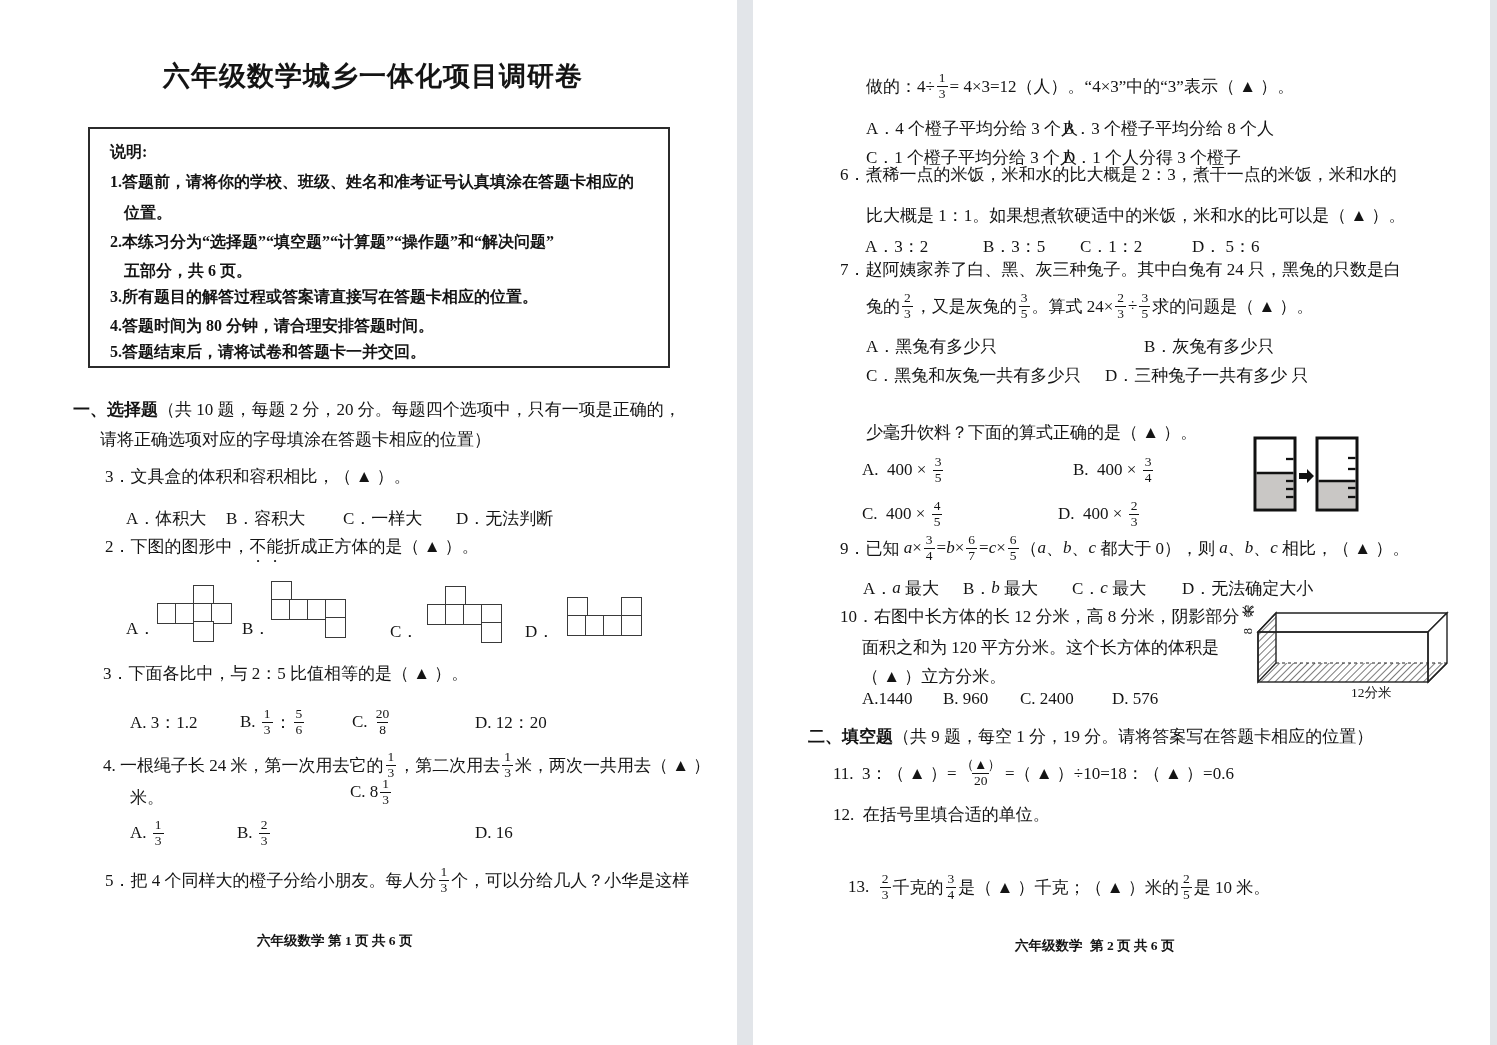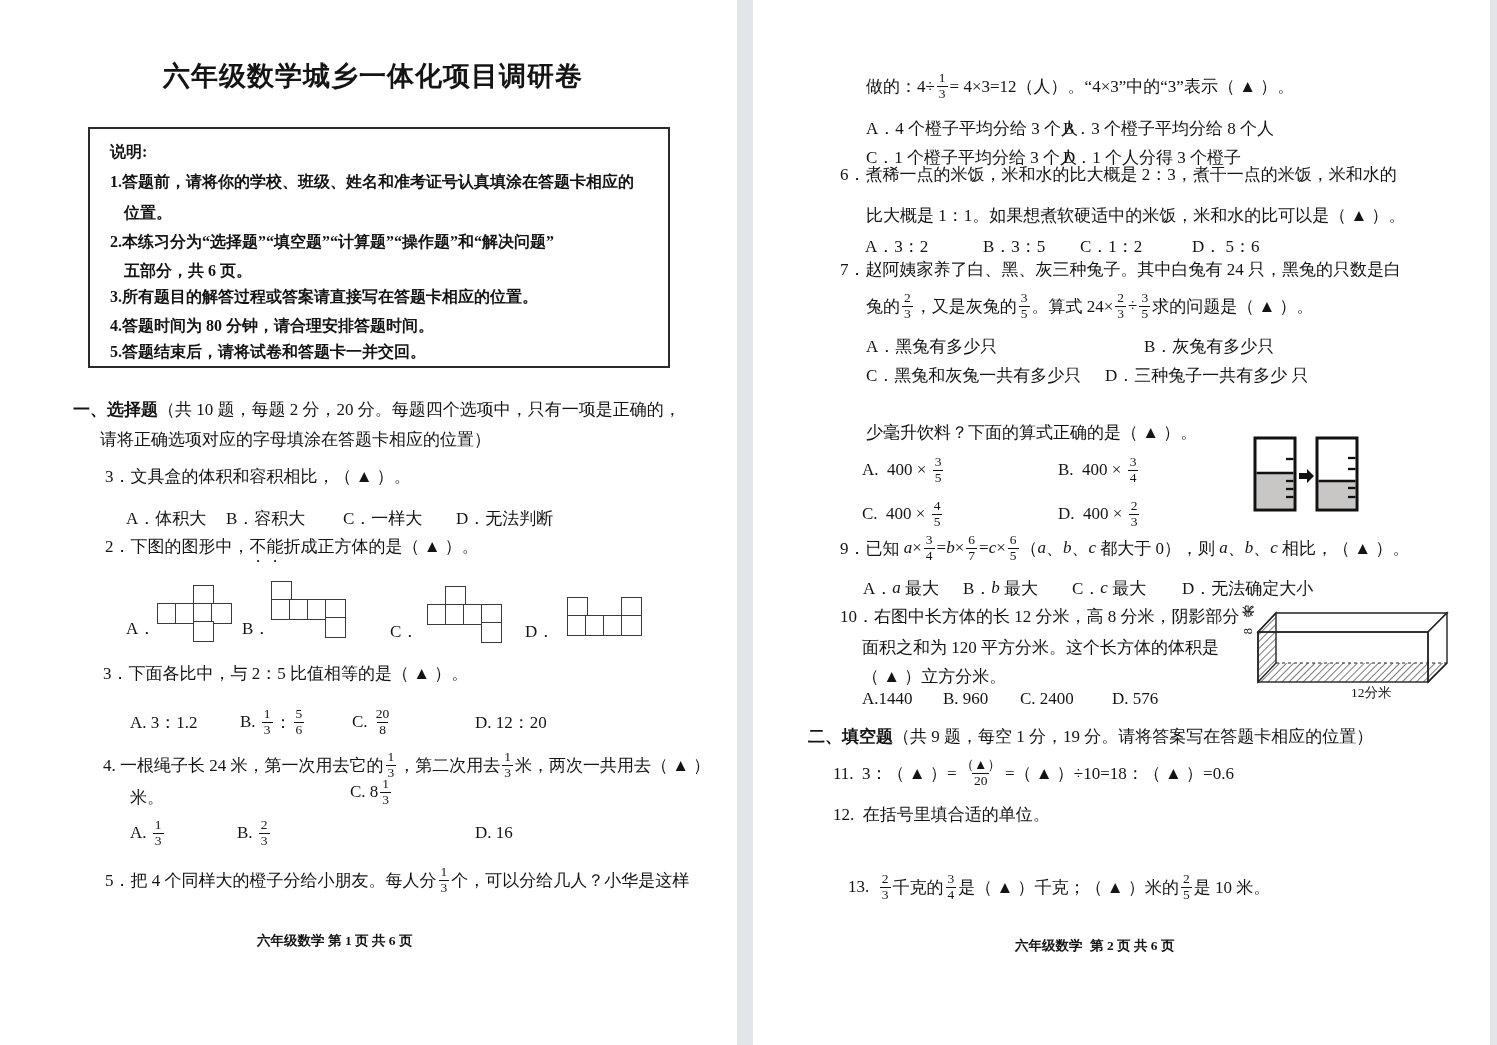--- a/index.html
+++ b/index.html
@@ -133,21 +133,21 @@
 
     <span class="t" style="left:87px;top:259px;">7．赵阿姨家养了白、黑、灰三种兔子。其中白兔有 24 只，黑兔的只数是白</span>
     <span class="tf" style="left:113px;top:283px;height:46px;">兔的<span class="frac"><span class="fn">2</span><span class="fd">3</span></span>，又是灰兔的<span class="frac"><span class="fn">3</span><span class="fd">5</span></span>。算式 24×<span class="frac"><span class="fn">2</span><span class="fd">3</span></span>÷<span class="frac"><span class="fn">3</span><span class="fd">5</span></span>求的问题是（ ▲ ）。</span>
     <span class="t" style="left:113px;top:336px;">A．黑兔有多少只</span>
     <span class="t" style="left:352px;top:336px;margin-left:39px;">B．灰兔有多少只</span>
     <span class="t" style="left:113px;top:365px;">C．黑兔和灰兔一共有多少只</span>
     <span class="t" style="left:352px;top:365px;">D．三种兔子一共有多少 只</span>
 
     <span class="t" style="left:113px;top:422px;">少毫升饮料？下面的算式正确的是（ ▲ ）。</span>
     <span class="tf" style="left:109px;top:448px;height:44px;">A.  400 × <span class="frac"><span class="fn">3</span><span class="fd">5</span></span></span>
-    <span class="tf" style="left:305px;top:448px;height:44px;">B.  400 × <span class="frac"><span class="fn">3</span><span class="fd">4</span></span></span>
+    <span class="tf" style="left:320px;top:448px;height:44px;">B.  400 × <span class="frac"><span class="fn">3</span><span class="fd">4</span></span></span>
     <span class="tf" style="left:109px;top:492px;height:44px;">C.  400 × <span class="frac"><span class="fn">4</span><span class="fd">5</span></span></span>
     <span class="tf" style="left:305px;top:492px;height:44px;">D.  400 × <span class="frac"><span class="fn">2</span><span class="fd">3</span></span></span>
 
     <svg style="position:absolute;left:500px;top:436px;" width="115" height="80" viewBox="0 0 115 80">
       <rect x="3.5" y="37" width="37" height="35.5" fill="#c9c7c5"></rect>
       <rect x="2" y="2" width="40" height="72" fill="none" stroke="#111" stroke-width="3"></rect>
       <line x1="3.5" y1="37" x2="40.5" y2="37" stroke="#111" stroke-width="2.5"></line>
       <g stroke="#111" stroke-width="2.3">
         <line x1="40.5" y1="23" x2="33" y2="23"></line>
           <line x1="40.5" y1="45" x2="33" y2="45"></line>

